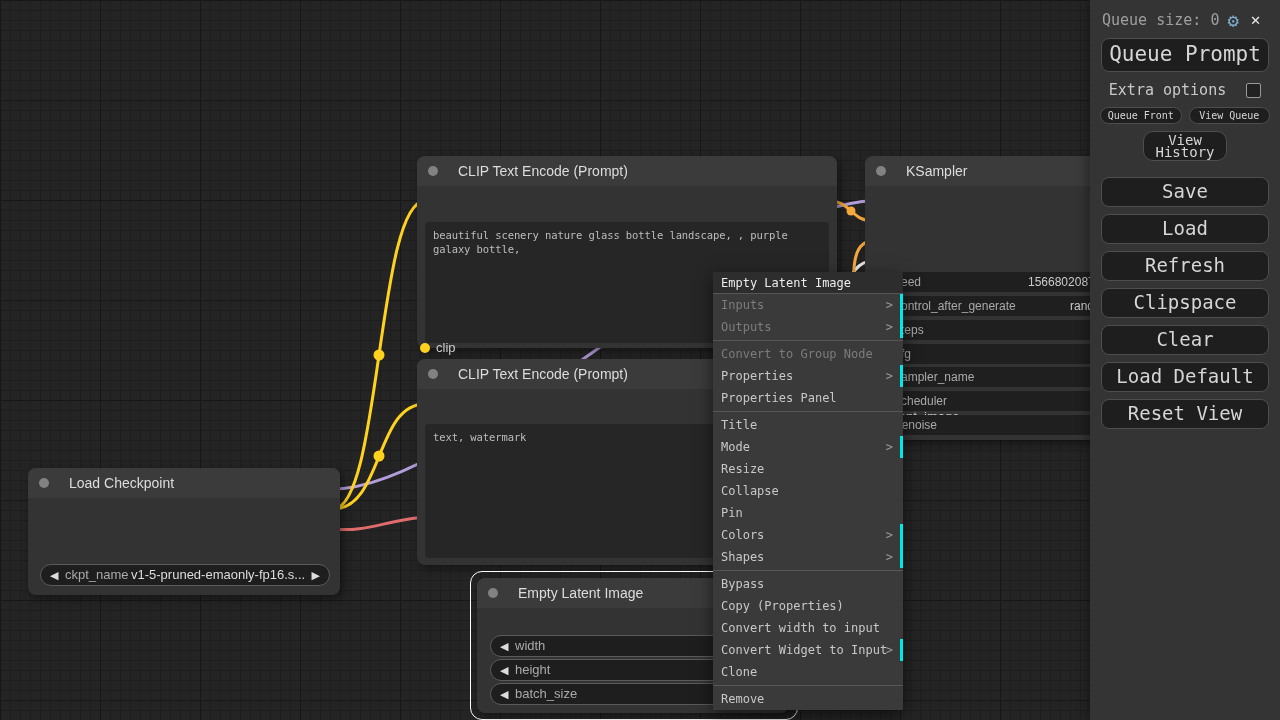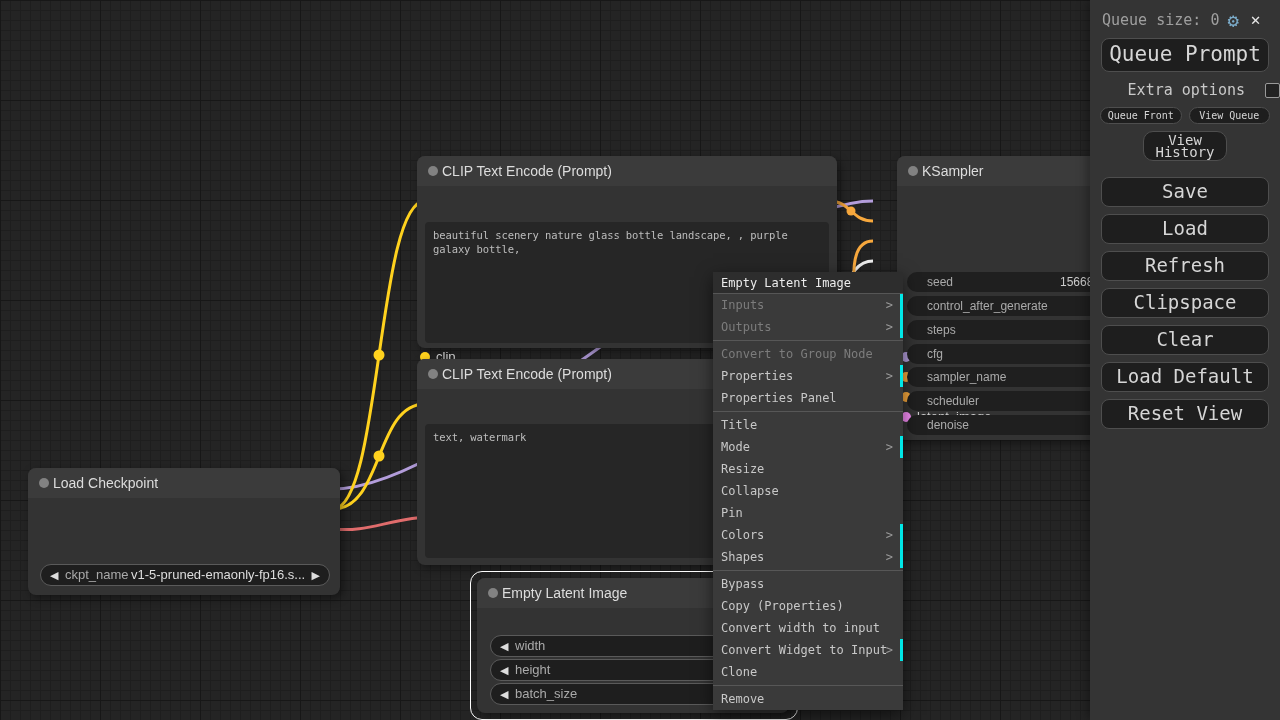--- a/index.html
+++ b/index.html
@@ -10,21 +10,21 @@
       linear-gradient(to right,#171717 1px,transparent 1px),
       linear-gradient(to bottom,#171717 1px,transparent 1px),
       linear-gradient(to right,#1e1e1e 1px,transparent 1px),
       linear-gradient(to bottom,#1e1e1e 1px,transparent 1px);
     background-size:100px 100px,100px 100px,10px 10px,10px 10px;}
   #wires{position:absolute;left:0;top:0;z-index:1;}
   
   .node{position:absolute;background:#333333;border-radius:8px;z-index:2;
     box-shadow:3px 3px 10px rgba(0,0,0,.45);}
   .ntitle{height:30px;background:#3b3b3b;border-radius:8px 8px 0 0;display:flex;
-    align-items:center;gap:4px;padding-left:11px;font-size:14px;color:#ddd;box-sizing:border-box;}
+    align-items:center;gap:20px;padding-left:11px;font-size:14px;color:#ddd;box-sizing:border-box;}
   .tdot{width:10px;height:10px;border-radius:50%;background:#828282;flex:0 0 auto;}
   .srow{position:absolute;height:14px;line-height:14px;font-size:13px;color:#ccc;}
   .sdot{position:absolute;width:10px;height:10px;border-radius:50%;top:50%;margin-top:-5px;}
   .in .sdot{left:-16px;}  .out .sdot{right:-16px;}
   .c-clip{background:#ffd21e;} .c-cond{background:#f7a83d;} .c-model{background:#b39ddb;}
   .c-latent{background:#f48cf4;}
   .prompt{position:absolute;background:#262626;border-radius:4px;color:#bdbdbd;
     font-family:"DejaVu Sans Mono",monospace;font-size:10.5px;letter-spacing:-0.1px;
     line-height:14px;padding:6px 8px;box-sizing:border-box;white-space:pre-wrap;overflow:hidden;}
   .wbar{position:absolute;height:20px;background:#1f1f1f;border-radius:10px;
@@ -52,21 +52,21 @@
   
   .sidebar{position:absolute;left:1090px;top:0;width:190px;height:720px;background:#343434;
     z-index:10;font-family:"DejaVu Sans Mono",monospace;box-shadow:-3px 0 10px rgba(0,0,0,.35);
     box-sizing:border-box;}
   .sb-head{display:flex;align-items:center;padding:10px 10px 0 12px;color:#9f9f9f;font-size:15px;}
   .sb-head .gear{color:#7babc9;font-size:19px;margin-left:8px;line-height:16px;}
   .sb-head .close{color:#e8e8e8;font-size:16px;margin-left:12px;font-weight:bold;}
   .btn{display:block;background:#1e1e1e;border:1px solid #4e4e4e;border-radius:8px;
     color:#d6d6d6;text-align:center;box-sizing:border-box;font-family:"DejaVu Sans Mono",monospace;}
   .btn-queue{width:168px;margin:9px auto 0;font-size:21px;padding:3px 0 5px;}
-  .extra-row{display:flex;align-items:center;justify-content:flex-end;gap:20px;
+  .extra-row{display:flex;align-items:center;justify-content:center;gap:20px;
     margin-top:9px;color:#c9c9c9;font-size:15px;}
   .chk{width:13px;height:13px;border:1px solid #999;background:#222;border-radius:2px;}
   .sb-small-row{display:flex;gap:7px;margin:8px 10px 0;}
   .btn-small{flex:1;font-size:10px;padding:2px 0;border-radius:10px;}
   .btn-history{width:84px;margin:7px auto 8px;font-size:14px;line-height:12px;padding:2px 0;border-radius:10px;}
   .btn-big{width:168px;margin:0 auto 7px;font-size:19px;padding:2px 0 4px;}
   .sb-buttons{margin-top:16px;}
 </style>
 </head>
 <body>
@@ -84,41 +84,41 @@
     <circle cx="379" cy="355" r="5.5" fill="#ffd21e"></circle>
     <circle cx="379" cy="456" r="5.5" fill="#ffd21e"></circle>
     <circle cx="851" cy="211" r="4.5" fill="#f7a83d"></circle>
   </svg>
 
   <div class="node" style="left:417px;top:156px;width:420px;height:192px;">
     <div class="ntitle">
       <span class="tdot"></span>
       <span>CLIP Text Encode (Prompt)</span>
     </div>
-    <div class="srow in" style="left:19px;top:194px;">
+    <div class="srow in" style="left:19px;top:185px;">
       <span class="sdot c-clip"></span>
       <span>clip</span>
     </div>
     <div class="srow out" style="right:19px;top:194px;">
       <span class="sdot c-cond"></span>
       <span>CONDITIONING</span>
     </div>
     <div class="prompt" style="left:8px;top:66px;width:404px;height:121px;">beautiful scenery nature glass bottle landscape, , purple galaxy bottle,</div>
   </div>
 
   <div class="node" style="left:417px;top:359px;width:420px;height:206px;">
     <div class="ntitle">
       <span class="tdot"></span>
       <span>CLIP Text Encode (Prompt)</span>
     </div>
 
     <div class="prompt" style="left:8px;top:65px;width:404px;height:134px;">text, watermark</div>
   </div>
 
-  <div class="node" style="left:897px;top:156px;width:275px;height:284px;">
+  <div class="node" style="left:865px;top:156px;width:275px;height:284px;">
     <div class="ntitle">
       <span class="tdot"></span>
       <span>KSampler</span>
     </div>
     <div class="srow in" style="left:20px;top:194px;">
       <span class="sdot c-model"></span>
       <span>model</span>
     </div>
     <div class="srow in" style="left:20px;top:214px;">
       <span class="sdot c-cond"></span>

